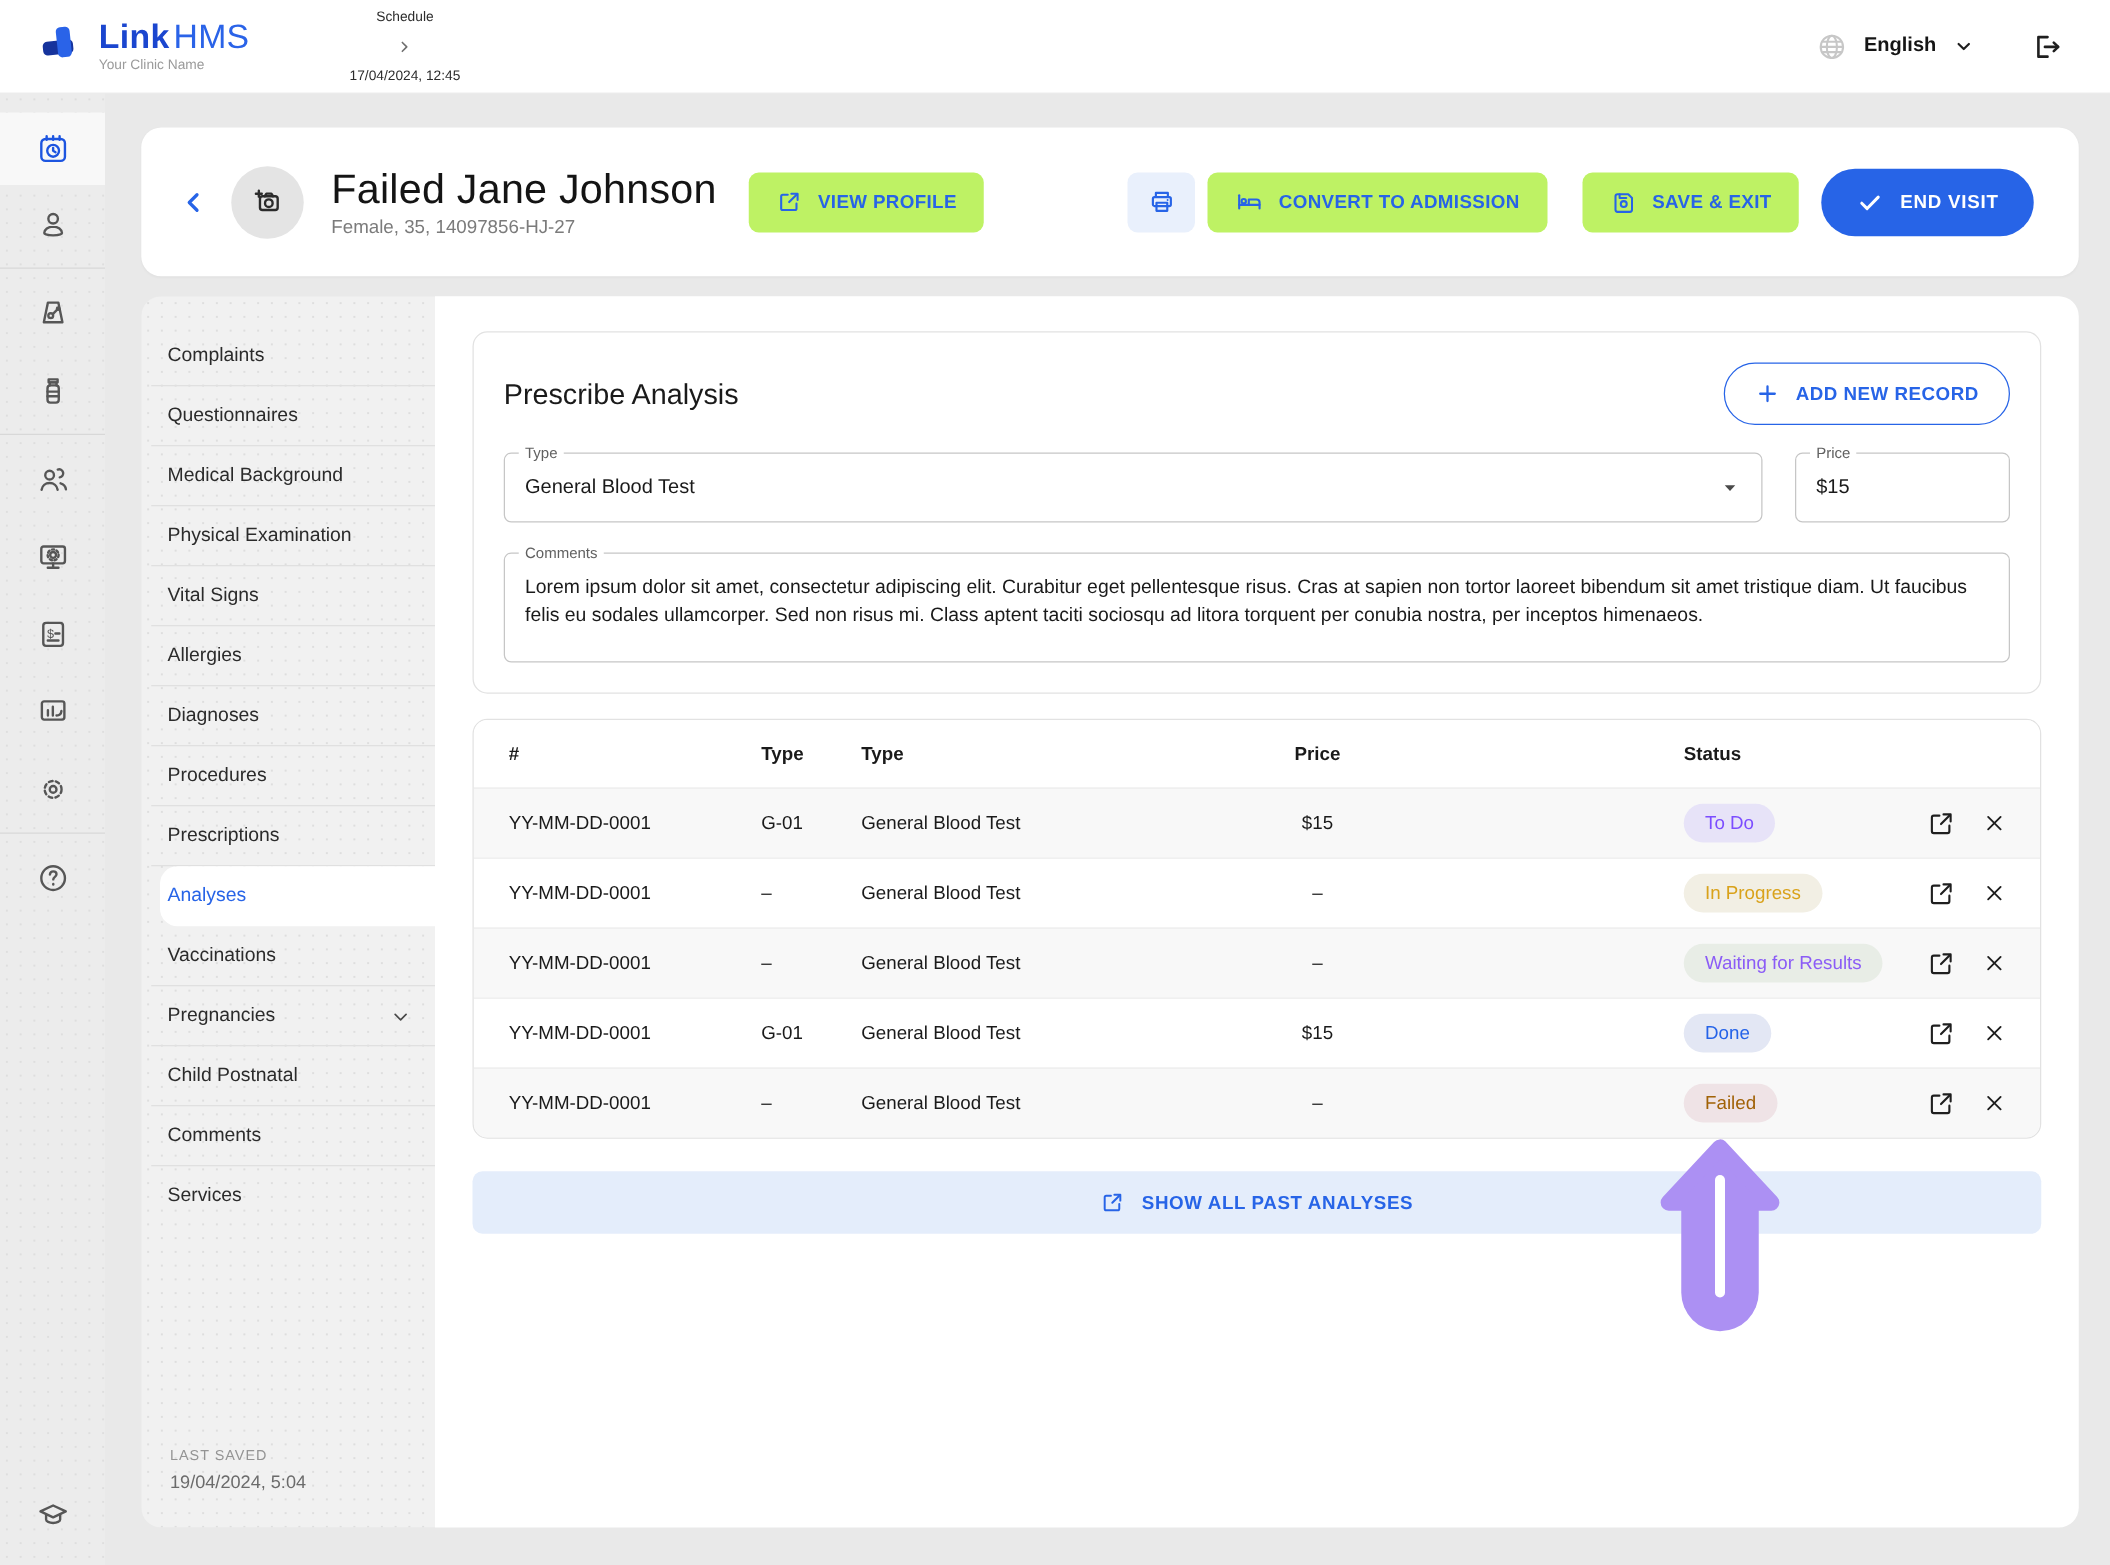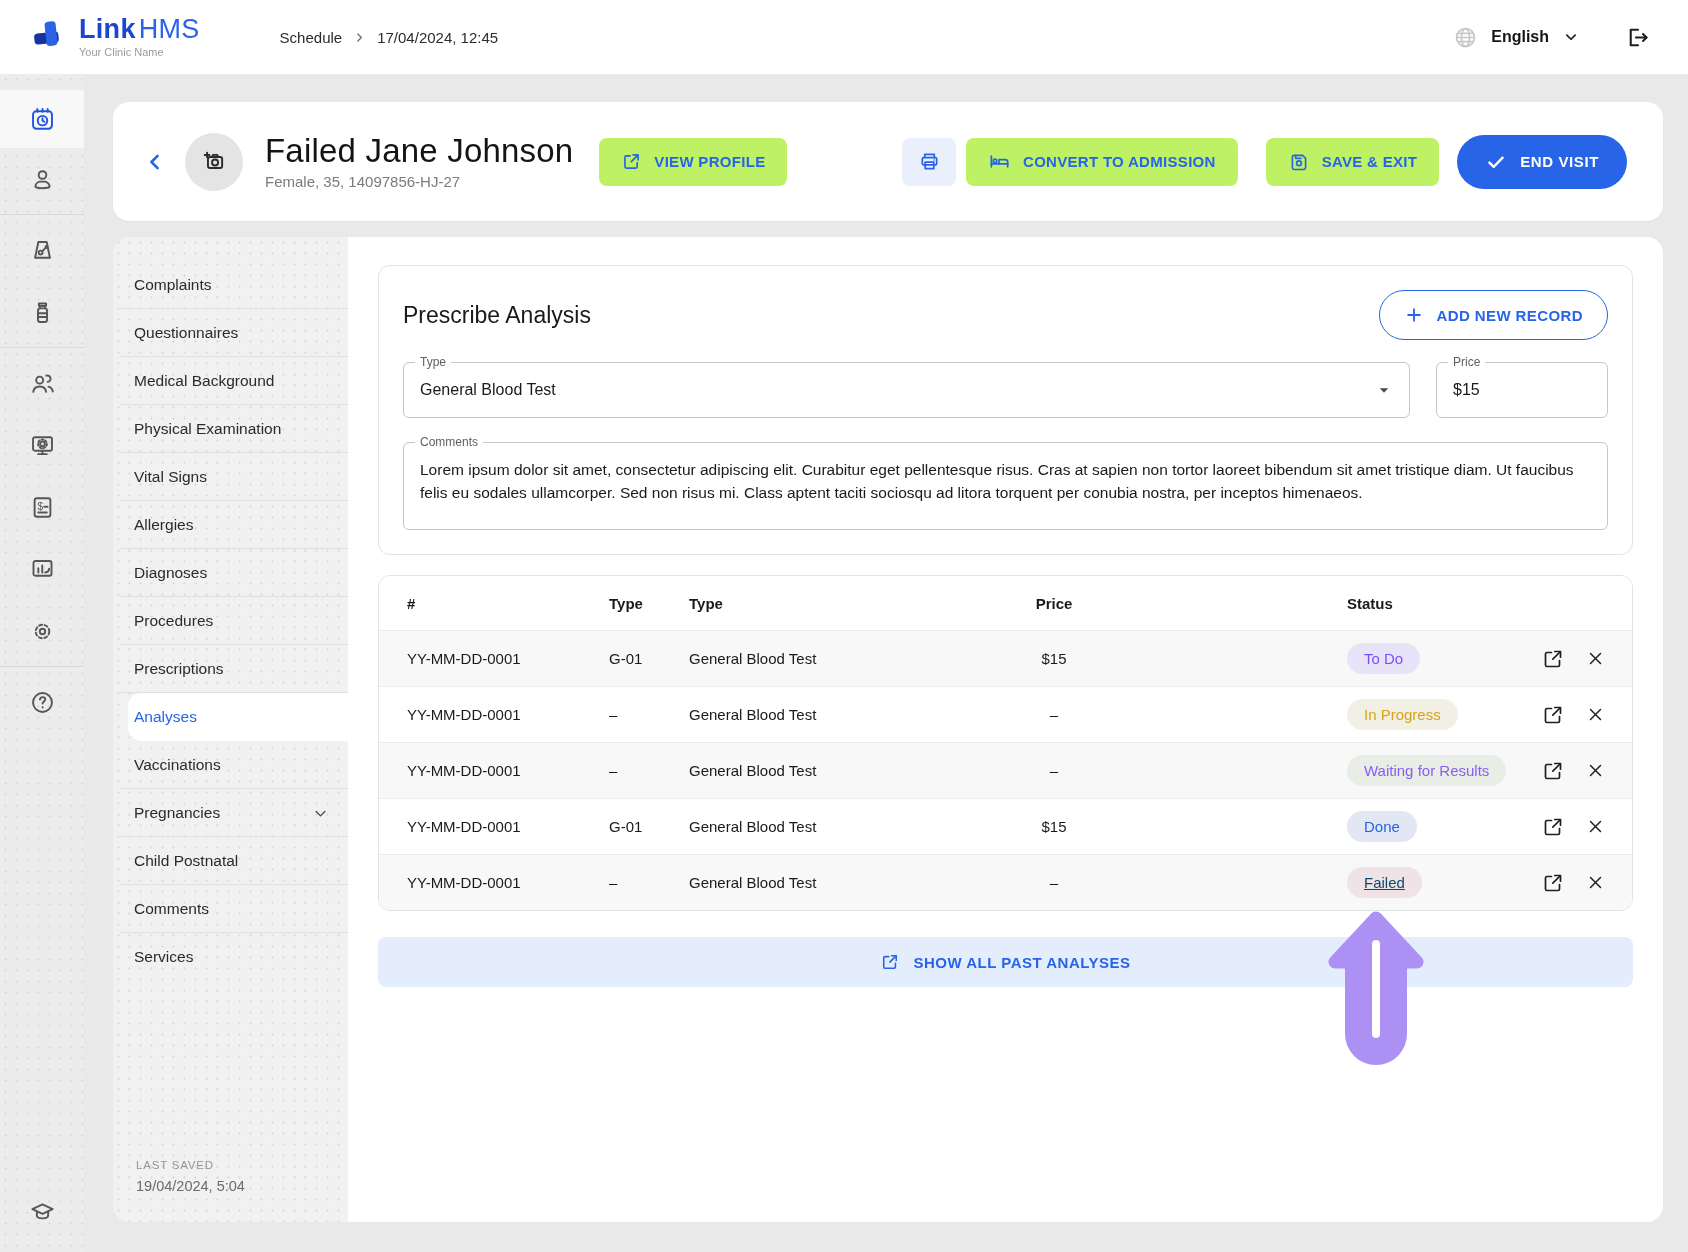--- a/index.html
+++ b/index.html
@@ -20,21 +20,21 @@
   .topbar {
     height:74px; background:#fff; display:flex; align-items:center;
     padding:0 38px 0 30px; position:relative; z-index:3; box-shadow:0 1px 0 #ececec;
   }
   .logo { display:flex; align-items:center; gap:11px; }
   .logo-txt { display:flex; flex-direction:column; }
   .logo-line { font-size:27px; letter-spacing:.3px; line-height:1; }
   .logo-line .b { font-weight:700; color:#1b46cf; }
   .logo-line .l { font-weight:400; color:#2a63e8; margin-left:3px; }
   .logo-sub { font-size:11px; color:#9b9b9b; margin-top:3px; }
-  .breadcrumb { margin-left:80px; display:flex; align-items:center; gap:11px; font-size:15px; color:#2c2c2c; }
+  .breadcrumb { margin-left:80px; display:flex; align-items:center; gap:11px; font-size:11px; color:#2c2c2c;flex-direction:column; }
   .crumb-root { font-weight:500; }
   .topbar-right { margin-left:auto; display:flex; align-items:center; gap:13px; }
   .lang-label { font-size:16px; font-weight:700; color:#151515; }
   .logout-btn { margin-left:32px; color:#1f1f1f; }
   .globe { color:#c7c7c7; }
   .lang-caret { color:#1f1f1f; }
 
   
   .body-row { display:flex; height:1178px; }
   .rail { width:84px; background-color:#ececec; position:relative; padding-top:16px; display:flex; flex-direction:column; align-items:stretch; flex:none; }
@@ -559,21 +559,21 @@
                     </svg>
                   </span>
                 </button>
               </div>
             </div>
             <div class="t-row t-data alt">
               <div>YY-MM-DD-0001</div>
               <div>–</div>
               <div>General Blood Test</div>
               <div class="price-cell">–</div>
-              <div class="status-cell"><span class="badge" style="color: #0c4a6e; background: rgb(239, 227, 230); text-decoration: underline;">Failed</span></div>
+              <div class="status-cell"><span class="badge" style="color: #a16207; background: rgb(239, 227, 230);">Failed</span></div>
               <div class="actions-cell">
                 <button class="row-action">
                   <span class="icn">
                     <svg width="24" height="24" viewBox="0 0 24 24" fill="none" stroke="currentColor" stroke-width="1.7" stroke-linecap="round" stroke-linejoin="round">
                       <path d="M10.5 5.5H6A1.5 1.5 0 0 0 4.5 7v11A1.5 1.5 0 0 0 6 19.5h11a1.5 1.5 0 0 0 1.5-1.5v-4.5"></path>
                       <path d="M13.8 4.5h5.7v5.7"></path>
                       <path d="M19 5l-7.2 7.2"></path>
                     </svg>
                   </span>
                 </button>

